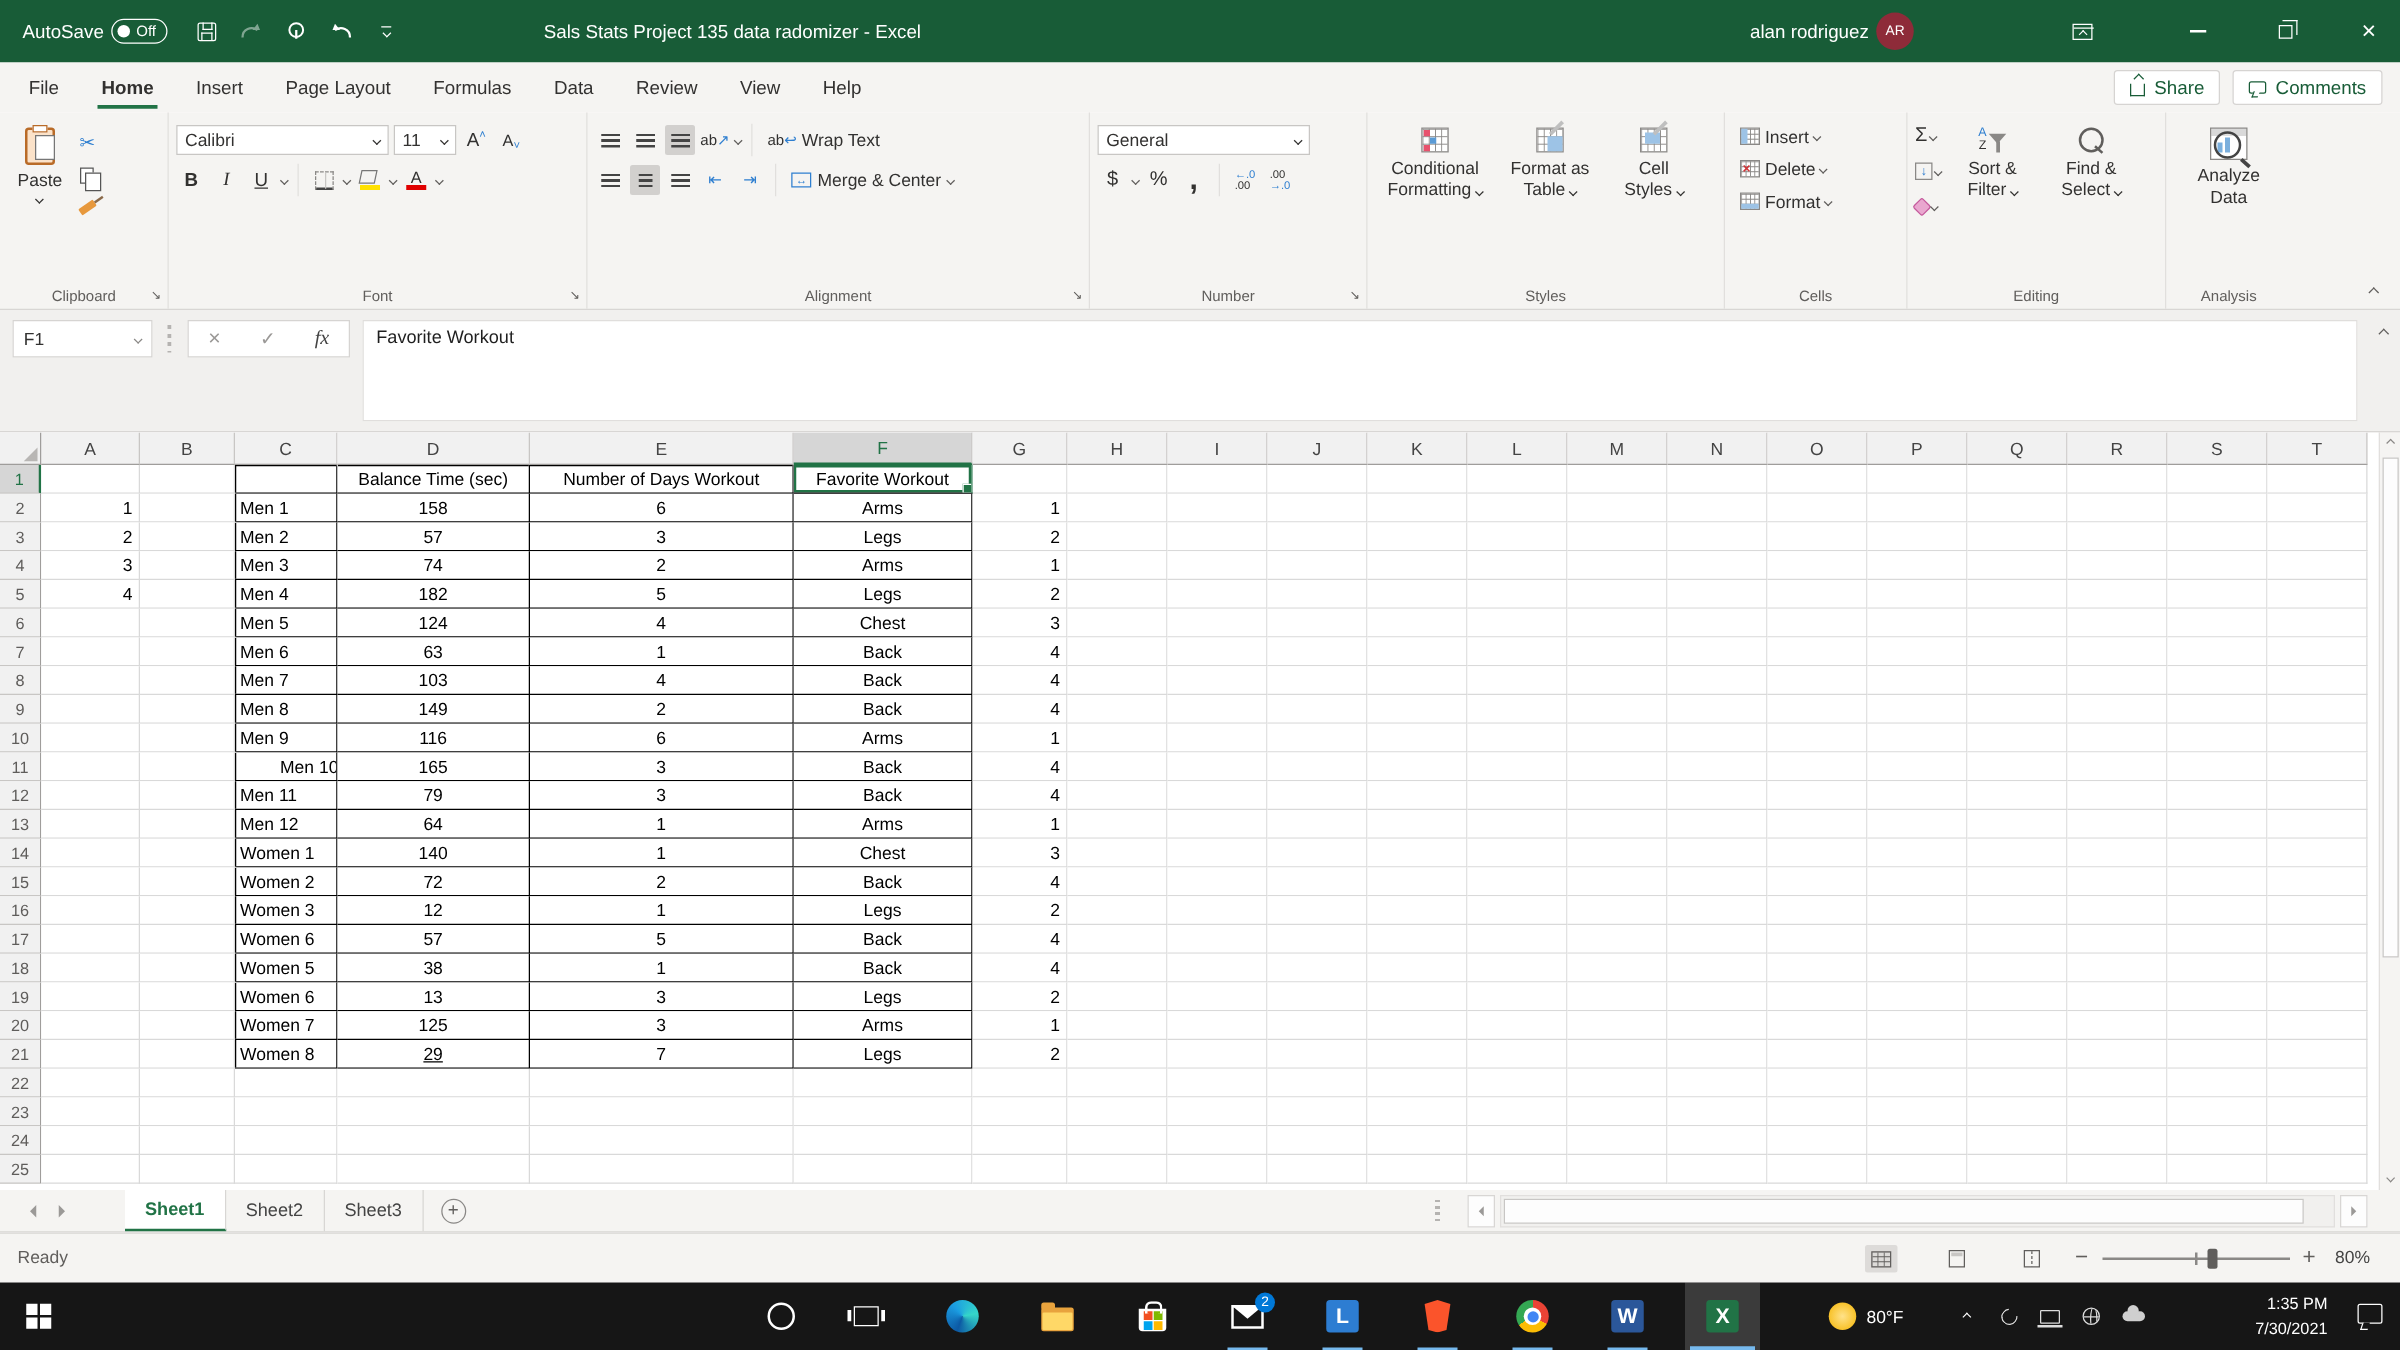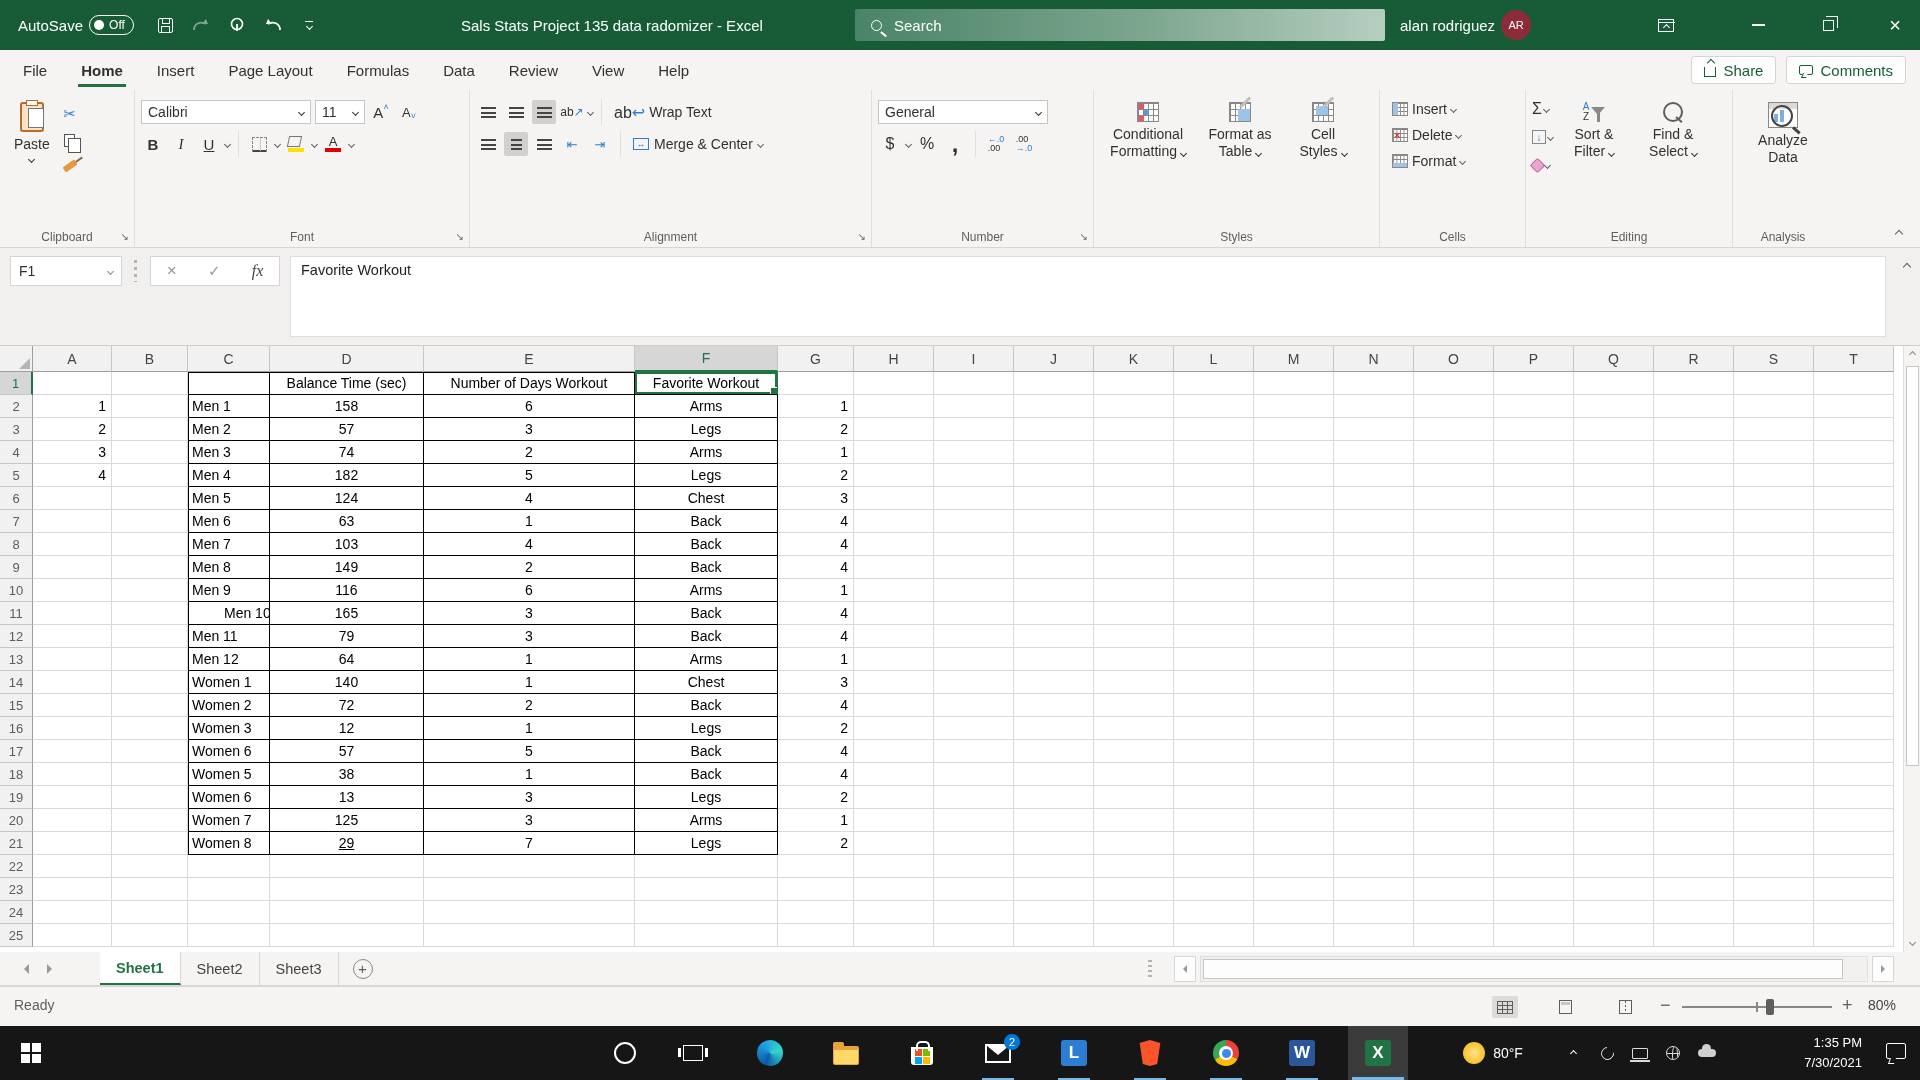--- a/index.html
+++ b/index.html
@@ -198,26 +198,22 @@
           <path d="M4 1 L2 6 L8 6 Z" fill="#fff"></path>
         </svg>
     </span>
     <span class="qat-ic">
         <span style="display:flex;flex-direction:column;align-items:center;gap:2px">
           <span style="width:8px;height:1.5px;background:#fff"></span>
           <span class="cv sm"></span>
         </span>
       </span>
   </div>
-  <div class="tb-item" style="left:461px">
+  <div class="tb-item" style="left:435px">
     <span>Sals Stats Project 135 data radomizer  -  Excel</span>
-  </div>
-  <div class="search-pill">
-    <span class="mag"></span>
-    <span>Search</span>
   </div>
   <div class="tb-item" style="left:1400px">
     <span>alan rodriguez</span>
     <span class="avatar">
         <span>AR</span>
       </span>
   </div>
   <div class="tb-item" style="left:1658px">
       <span class="ribopt"></span>
     </div>
@@ -345,21 +341,21 @@
         </span>
       <span class="sbtn on">
           <span class="ln"></span>
         </span>
       <span class="sbtn">
           <span style="font-size:12px">ab<span style="color:#2f7fd0">↗</span></span>
         </span>
       <span class="cv sm" style="color:#605e5c"></span>
       <span class="vsep"></span>
       <span class="sbtn" style="gap:4px;min-width:0;padding:0 4px">
-        <span style="font-size:16px">ab<span style="color:#2f7fd0">↩</span></span>
+        <span style="font-size:12px">ab<span style="color:#2f7fd0">↩</span></span>
         <span>Wrap Text</span>
       </span>
     </div>
     <div class="rrow">
       <span class="sbtn">
           <span class="ln"></span>
         </span>
       <span class="sbtn on">
           <span class="ln short"></span>
         </span>

